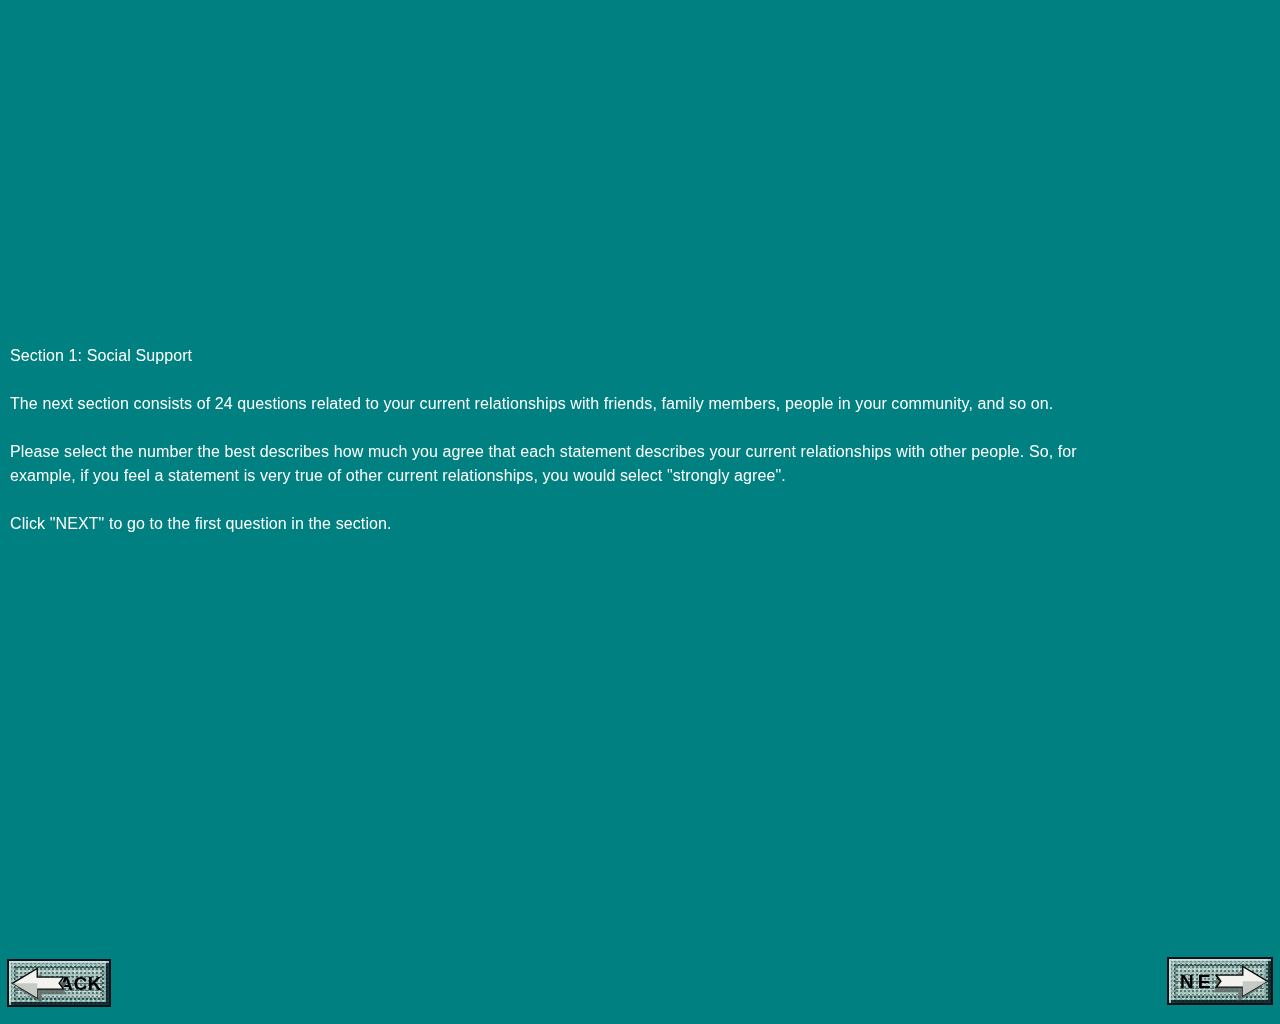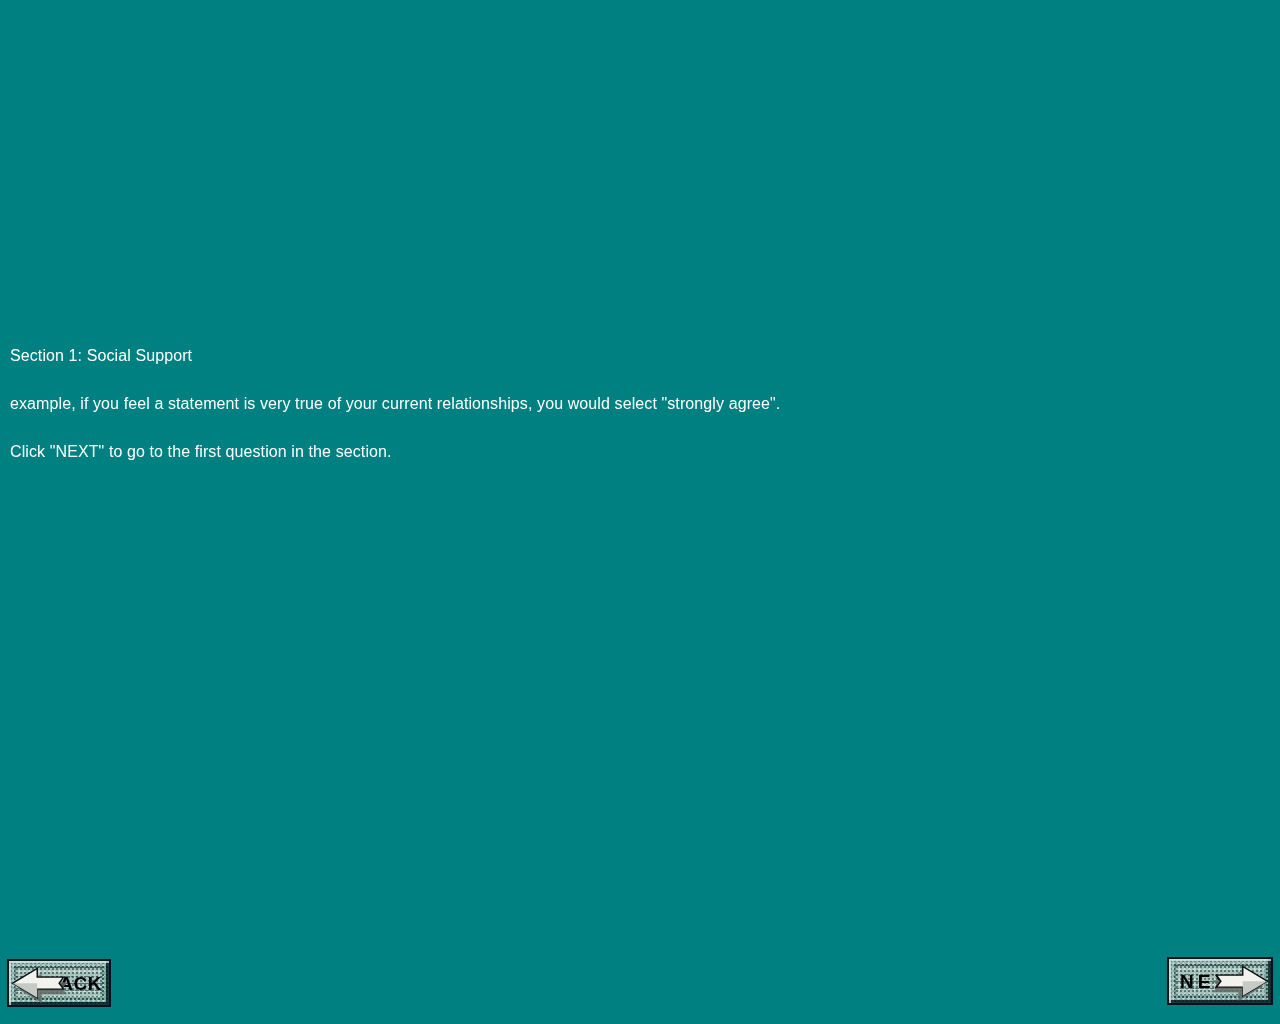--- a/index.html
+++ b/index.html
@@ -98,23 +98,27 @@
   #next-button .arrow { right: 2px; top: 4px; width: 56px; height: 38px; }
 </style>
 </head>
 <body>
 
 <div class="screen">
 
   <div class="text-block">
     <div class="heading line">Section 1: Social Support</div>
 
+    <div class="para">
+      <div class="line">The next section consists of 24 questions related to your current relationships with friends, family members, people in your community, and so on.</div>
+    </div>
 
     <div class="para">
-      <div class="line">example, if you feel a statement is very true of your current relationships, you would select "strongly agree".</div>
+      <div class="line">Please select the number the best describes how much you agree that each statement describes your current relationships with other people. So, for</div>
+      <div class="line">example, if you feel a statement is very true of other current relationships, you would select "strongly agree".</div>
     </div>
 
 
     <div class="para">
       <div class="line">Click "NEXT" to go to the first question in the section.</div>
     </div>
   </div>
 
   <button class="nav-btn" id="back-button">
     <span class="bevel"></span>

